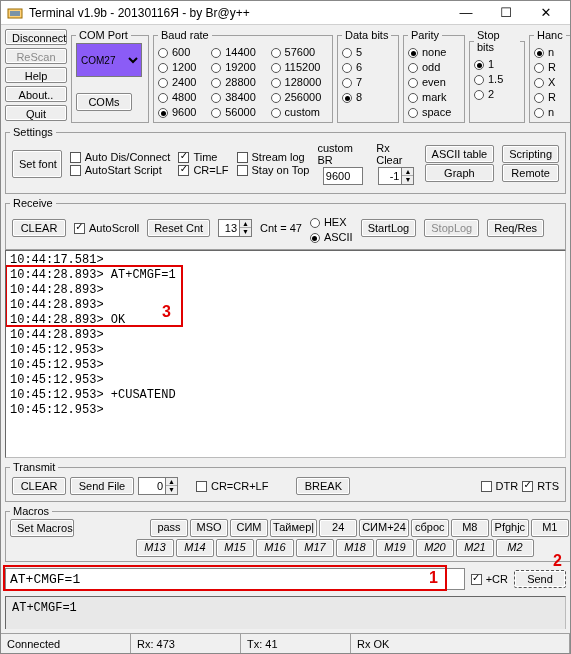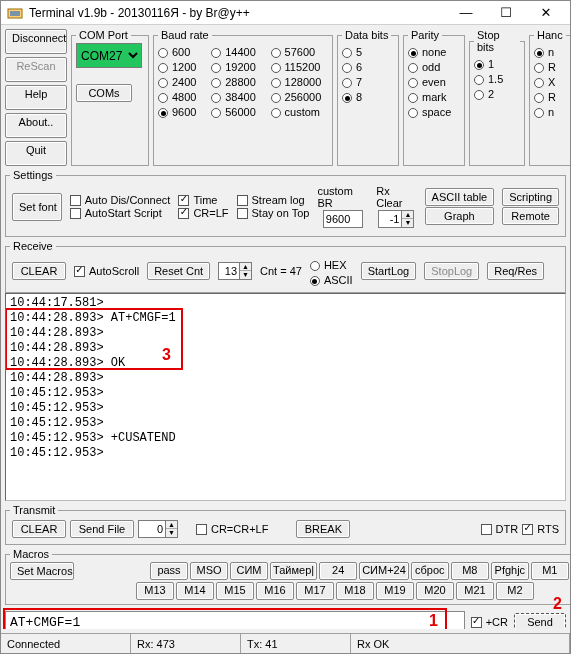--- a/index.html
+++ b/index.html
@@ -39,21 +39,21 @@
     padding:1px 6px;
     font-size:11px;
     min-width:40px;
     text-align:center;
     cursor:default;
     height:18px;
     line-height:14px;
     white-space:nowrap;
   }
   .btn.small { padding:0 4px; height:17px; }
-  .btn.tall { height:25px; }
+  .btn.tall { height:16px; }
   .disabled { color:#8a8a8a; }
   .row { display:flex; gap:4px; }
   .stackbtns { display:flex; flex-direction:column; gap:3px; width:62px; }
   .topgrid { display:flex; gap:4px; align-items:stretch; }
   .comport-field { flex:0 0 78px; }
   .baud-field { flex:0 0 180px; }
   .data-field  { flex:0 0 62px; }
   .parity-field{ flex:0 0 62px; }
   .stop-field  { flex:0 0 56px; }
   .hand-field  { flex:0 0 44px; overflow:hidden; }
@@ -61,21 +61,21 @@
   .radio .dot {
     width:10px; height:10px; border:1px solid #555; border-radius:50%; display:inline-flex; align-items:center; justify-content:center; background:#fff;
   }
   .radio .dot.sel::after { content:""; width:5px; height:5px; background:#000; border-radius:50%;}
   .check {
     width:11px; height:11px; border:1px solid #555; display:inline-flex; align-items:center; justify-content:center; background:#fff;
   }
   .check.sel::after { content:"✓"; font-size:10px; line-height:10px; color:#000; position:relative; top:-1px;}
   label.cb { display:inline-flex; align-items:center; gap:4px; white-space:nowrap; }
   select {
-    font-size:12px; border:1px solid #7a7a7a; background:#22c55e; height:25px;
+    font-size:10px; border:1px solid #7a7a7a; background:#8b5cf6; height:34px;
   }
   input.txt { font-size:11px; border:1px solid #7a7a7a; background:#fff; height:18px; padding:0 2px;}
   .settings { margin-top:3px; }
   .settings .inner { display:flex; align-items:center; gap:8px; padding:2px 2px 4px 2px;}
   .settings .col { display:flex; flex-direction:column; gap:1px;}
   .receive { margin-top:3px; }
   .receive .toolbar { display:flex; align-items:center; gap:8px; padding:2px;}
   .log {
     background:#fff; border:1px inset #bbb; font-family:"Courier New", monospace; font-size:12px;
     height:208px; overflow-y:scroll; padding:2px 4px; position:relative;
@@ -455,21 +455,21 @@
           <span class="btn small mbtn">24</span>
           <span class="btn small mbtn">СИМ+24</span>
           <span class="btn small mbtn">сброс</span>
           <span class="btn small mbtn">M8</span>
           <span class="btn small mbtn">Pfghjc</span>
           <span class="btn small mbtn">M1</span>
         </span>
     </div>
     <div class="mrow" style="margin-top:2px;">
       <span style="width:108px"></span>
-      <span id="macros2" style="display:flex;gap:2px;">
+      <span id="macros2" style="display:flex;gap:2px;font-style:italic;">
           <span class="btn small mbtn">M13</span>
           <span class="btn small mbtn">M14</span>
           <span class="btn small mbtn">M15</span>
           <span class="btn small mbtn">M16</span>
           <span class="btn small mbtn">M17</span>
           <span class="btn small mbtn">M18</span>
           <span class="btn small mbtn">M19</span>
           <span class="btn small mbtn">M20</span>
           <span class="btn small mbtn">M21</span>
           <span class="btn small mbtn">M2</span>

